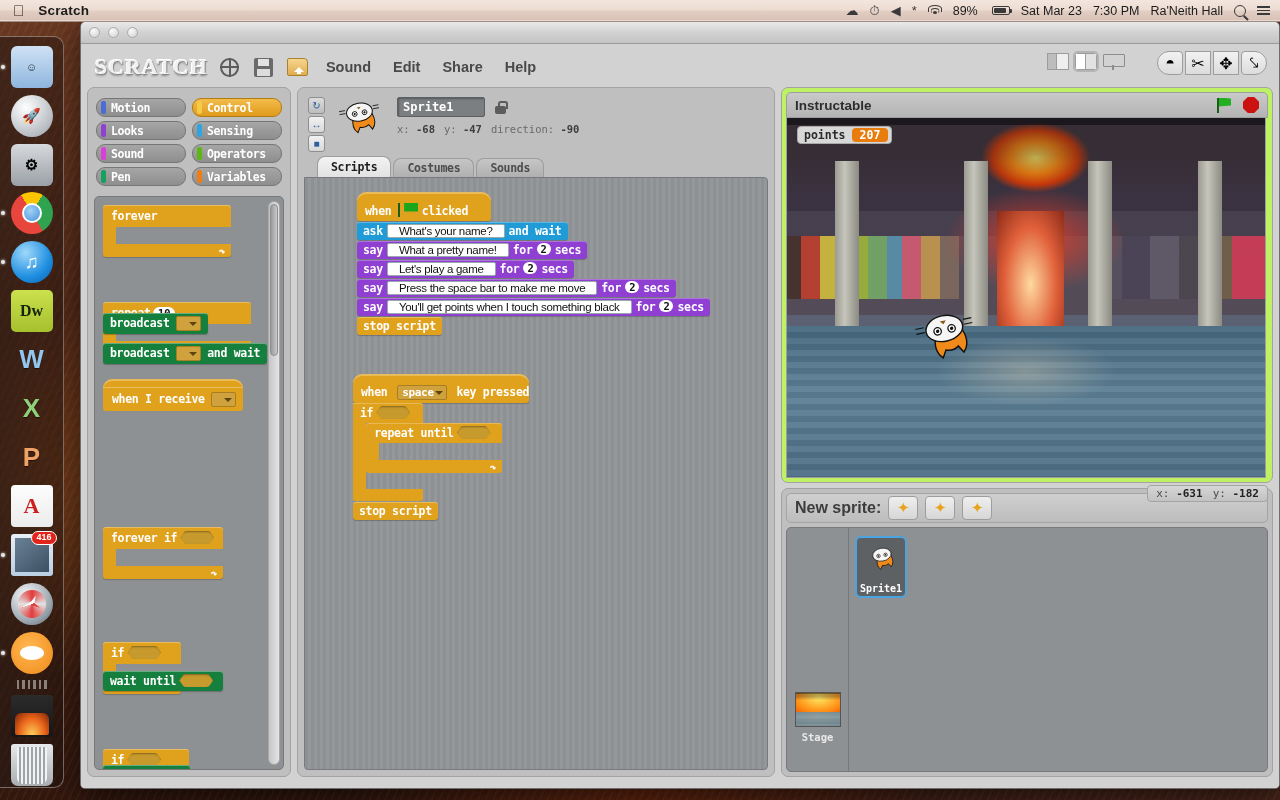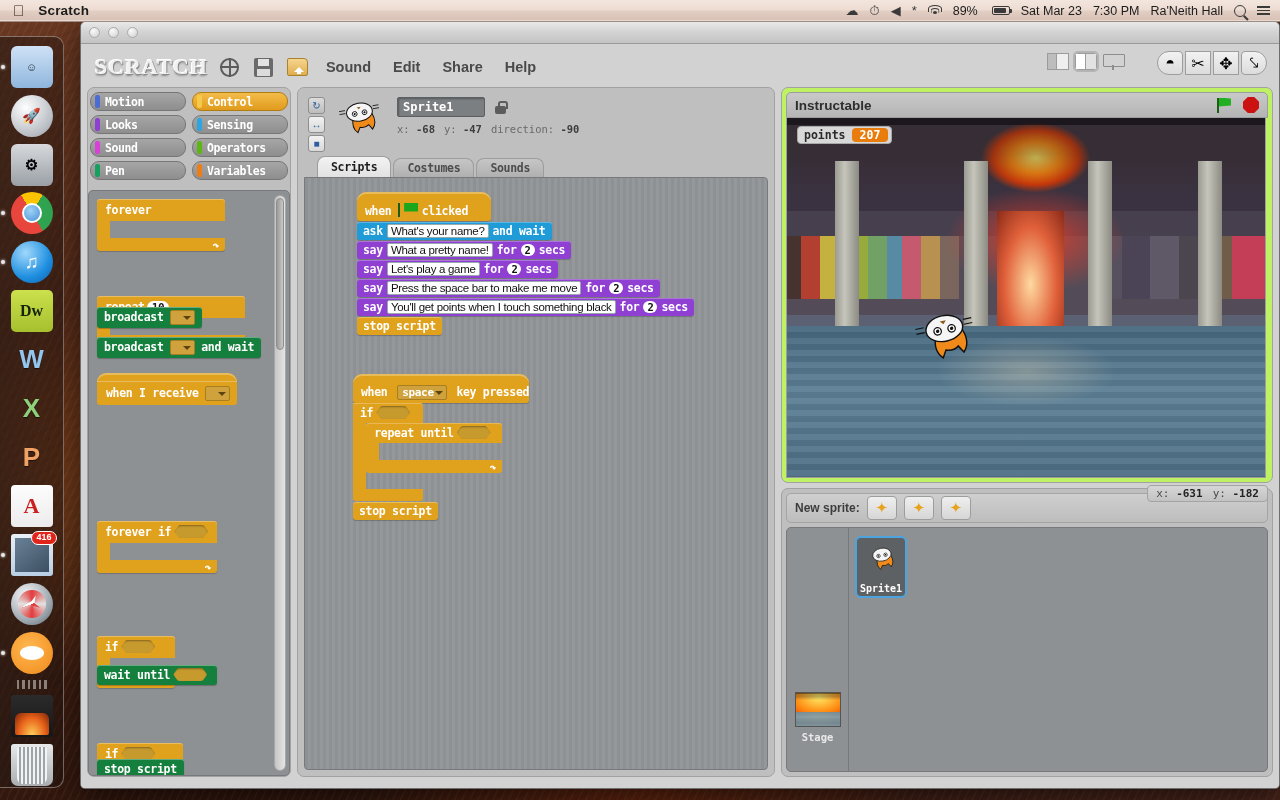--- a/index.html
+++ b/index.html
@@ -136,21 +136,21 @@
   .lb.sel i{background:#fff;border-right:1px solid #9c9c9c;}
   .lb.sel u{background:#e2e2e2;}
   .presenter{width:20px;height:16px;position:relative;}
   .presenter::after{content:"";position:absolute;left:0;top:0;width:20px;height:11px;border:1.5px solid #8d8d8d;border-radius:1px;}
   .presenter::before{content:"";position:absolute;left:9px;top:11px;width:1.5px;height:5px;background:#8d8d8d;}
 
   
   #cols{display:flex;gap:6px;height:690px;margin-top:2px;}
 
   
-  #palette{ width:204px; background:#bfbfbf;border:1px solid #a2a2a2;border-radius:7px;display:flex;flex-direction:column;}
+  #palette{ width:204px; background:#bfbfbf;border:1px solid #a2a2a2;border-radius:7px;padding:6px;display:flex;flex-direction:column;}
   #catgrid{display:grid;grid-template-columns:1fr 1fr;gap:4px 6px;padding:4px 2px 8px 2px;}
   .cat{height:19px;border-radius:9px;background:linear-gradient(180deg,#a6a6a6,#8e8e8e);border:1px solid #767676;
        display:flex;align-items:center;padding-left:4px;color:#fff;font-size:11.5px;font-weight:bold;
        font-family:"DejaVu Sans Mono",monospace; letter-spacing:-.4px; position:relative;}
   .cat .chip{width:5px;height:13px;border-radius:2px;margin-right:5px;display:block;}
   .cat.active{background:linear-gradient(180deg,#f3bc4a,#e09b1c);border-color:#b07c14;}
 
   #blocklist{flex:1;background:#8e9194;border:1px solid #77797c;border-radius:5px;margin-top:2px;position:relative;overflow:hidden;}
   #blockscroll{position:absolute;inset:4px 16px 4px 4px;}
   .pscroll{position:absolute;right:3px;top:4px;bottom:4px;width:12px;background:linear-gradient(90deg,#c6c6c6,#e4e4e4);border:1px solid #a8a8a8;border-radius:6px;}
@@ -200,24 +200,24 @@
 
   #tabs{display:flex;align-items:flex-end;height:21px;padding-left:13px;gap:2px;position:relative;z-index:3;}
   .tab{height:19px;padding:0 13px;border:1px solid #9d9d9d;border-bottom:none;border-radius:8px 8px 0 0;
         background:linear-gradient(180deg,#c6c6c6,#b0b0b0);color:#4d4d4d;font-size:11.5px;font-weight:bold;
         font-family:"DejaVu Sans Mono",monospace;display:flex;align-items:center;letter-spacing:-.3px;}
   .tab.sel{background:linear-gradient(180deg,#f3f3f3,#e2e2e2);color:#1d1d1d;height:21px;}
 
   #scriptarea{flex:1;background:repeating-linear-gradient(90deg,#8e9194 0 3px,#95989b 3px 6px);
         border:1px solid #77797c;border-radius:0 4px 4px 4px;position:relative;overflow:hidden;}
   .sc-blk{position:absolute;font-family:"DejaVu Sans Mono",monospace;font-size:11.5px;font-weight:bold;color:#fff;letter-spacing:-.3px;white-space:nowrap;}
-  .row{display:flex;align-items:center;border-radius:3px;padding:2px 6px;box-shadow:inset 0 1px 0 rgba(255,255,255,.28), 0 1px 1px rgba(0,0,0,.22);}
+  .row{display:flex;align-items:flex-start;border-radius:3px;padding:2px 6px;box-shadow:inset 0 1px 0 rgba(255,255,255,.28), 0 1px 1px rgba(0,0,0,.22);}
   .sens{background:#1f9bd8;}
   .looks{background:#8f3fd1;}
-  .txtfield{background:#fff;color:#111;border:1px solid #9aa;border-radius:2px;padding:0 3px;margin:0 4px;
+  .txtfield{background:#fff;color:#111;border:1px solid #9aa;border-radius:2px;padding:0 11px;margin:0 4px;
         font-family:"Liberation Sans",sans-serif;font-weight:normal;font-size:11.5px;}
   .circnum{background:#fff;color:#111;border-radius:9px;padding:0 4px;margin:0 4px;font-size:10.5px;min-width:14px;text-align:center;display:inline-block;}
   .greenflag{display:inline-block;width:14px;height:12px;background:#1ca61c;margin:0 4px;position:relative;
         clip-path:polygon(0 0,100% 0,100% 70%,0 70%);}
   .gfwrap{display:inline-block;position:relative;width:17px;height:14px;vertical-align:-2px;}
   .gfwrap::after{content:"";position:absolute;left:0;top:0;width:2px;height:14px;background:#1c5c1c;}
 
   
   #right{width:492px;display:flex;flex-direction:column;gap:5px;}
   #stagepanel{background:#bef264;border:1px solid #a2a2a2;border-radius:7px;padding:4px;}
@@ -233,21 +233,21 @@
         clip-path:polygon(30% 0,70% 0,100% 30%,100% 70%,70% 100%,30% 100%,0 70%,0 30%);}
   #stage{width:480px;height:360px;position:relative;overflow:hidden;border:1px solid #9d9d9d;border-top:none;background:#233}
   .watcher{position:absolute;left:10px;top:8px;display:flex;align-items:center;background:#d8d8d8;border:1px solid #a9a9a9;
         border-radius:4px;padding:1px 3px 1px 6px;font-size:11.5px;font-weight:bold;color:#2b2b2b;
         font-family:"DejaVu Sans Mono",monospace;z-index:5;}
   .watcher .val{background:#e87d0d;color:#fff;border-radius:4px;padding:0 8px;margin-left:6px;}
 
   #spritepanel{flex:1;background:#bfbfbf;border:1px solid #a2a2a2;border-radius:7px;padding:4px;display:flex;flex-direction:column;position:relative;}
   #newspriterow{height:30px;background:linear-gradient(180deg,#cfcfcf,#bdbdbd);border:1px solid #a4a4a4;border-radius:5px;
         display:flex;align-items:center;padding:0 8px;gap:7px;position:relative;}
-  #newspriterow .lbl{font-size:12px;font-weight:bold;color:#3d3d3d;}
+  #newspriterow .lbl{font-size:16px;font-weight:bold;color:#3d3d3d;}
   .nsbtn{width:30px;height:24px;border:1px solid #9d9d9d;border-radius:4px;background:linear-gradient(180deg,#efefef,#d6d6d6);
         display:flex;align-items:center;justify-content:center;font-size:15px;color:#e8a21b;}
   .mousexy{position:absolute;right:-1px;top:-9px;background:linear-gradient(180deg,#d6d6d6,#c2c2c2);border:1px solid #a4a4a4;
         border-radius:4px;padding:1px 8px;font-family:"DejaVu Sans Mono",monospace;font-size:11px;color:#4a4a4a;display:flex;gap:10px;}
   .mousexy b{color:#222;}
   #spritelist{flex:1;margin-top:4px;background:#8e9194;border:1px solid #77797c;border-radius:5px;display:flex;}
   #stagecol{width:62px;border-right:1px solid #76797c;display:flex;flex-direction:column;justify-content:flex-end;align-items:center;padding-bottom:28px;}
   #stagecol .thumb{width:46px;height:35px;border:1px solid #555;overflow:hidden;position:relative;}
   #stagecol .lbl{font-family:"DejaVu Sans Mono",monospace;font-size:10.5px;color:#e8e8e8;font-weight:bold;margin-top:4px;}
   #spritecells{flex:1;padding:8px 0 0 6px;display:flex;flex-wrap:wrap;gap:6px;align-content:flex-start;}

